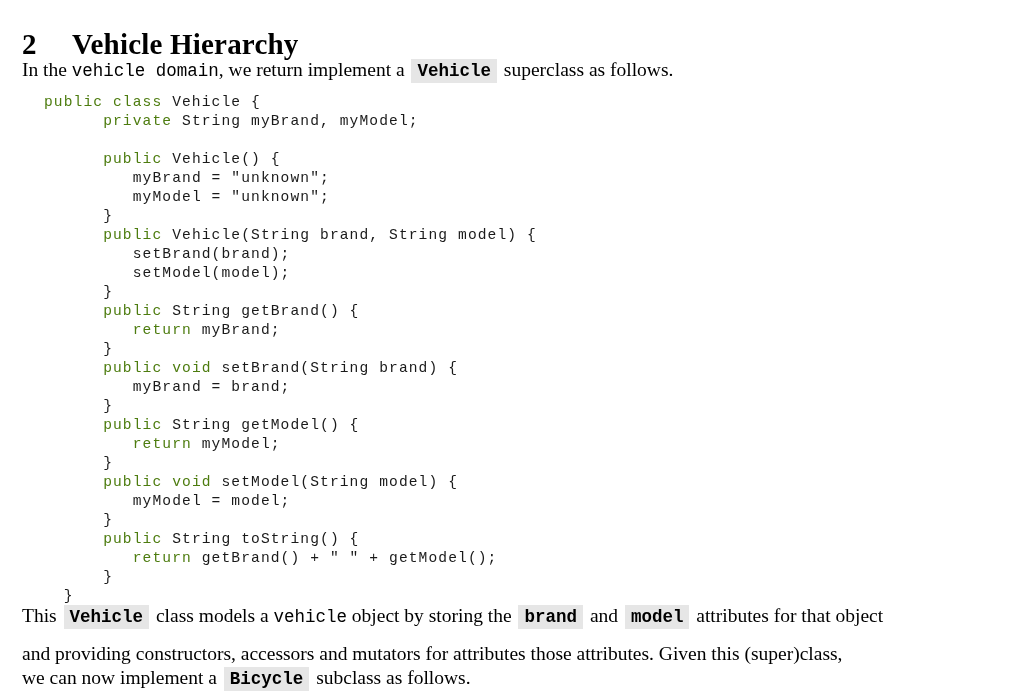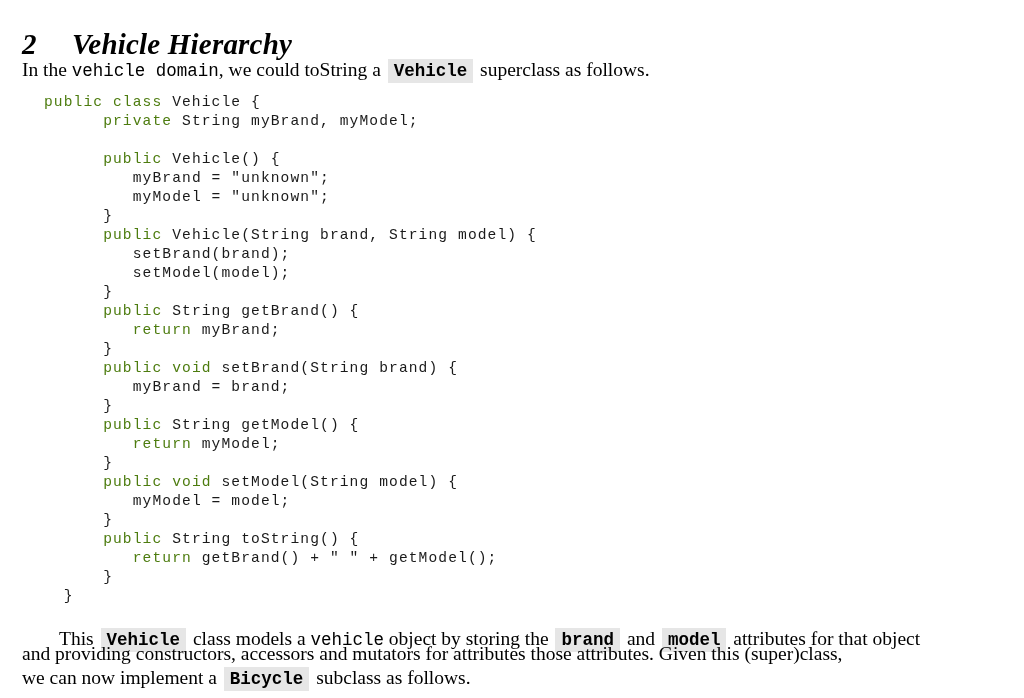--- a/index.html
+++ b/index.html
@@ -6,21 +6,20 @@
   body {
     width: 1024px; height: 698px; overflow: hidden; position: relative;
     font-family: "DejaVu Serif", "Liberation Serif", serif;
     color: #000;
   }
   .heading {
     position: absolute; left: 22px; top: 4px;
     font-family: "Liberation Serif", "DejaVu Serif", serif;
     font-weight: bold; font-size: 29px; letter-spacing: 0.2px;
     white-space: nowrap;
-    font-style: italic;
   }
   .heading .num { display: inline-block; width: 50px; }
   .para {
     position: absolute; left: 22px;
     font-family: "Liberation Serif", "DejaVu Serif", serif;
     font-size: 19.5px; line-height: 24px; white-space: nowrap;
   }
   .tt {
     font-family: "Liberation Mono", "DejaVu Sans Mono", monospace;
     font-weight: normal; font-size: 17.5px;
@@ -37,21 +36,21 @@
     white-space: pre; color: #1a1a1a;
   }
   .code .line { height: 19px; }
   .kw { color: #4d7c0f; }
 </style>
 </head>
 <body>
 
 <h2 class="heading"><span class="num">2</span><span>Vehicle Hierarchy</span></h2>
 
-<div class="para" style="top:58px;"><span>In the </span><span class="tt">vehicle domain</span><span>, we could toString a </span><span class="chip">Vehicle</span><span> superclass as follows.</span></div>
+<div class="para" style="top:58px;"><span>In the </span><span class="tt">vehicle domain</span><span>, we return implement a </span><span class="chip">Vehicle</span><span> superclass as follows.</span></div>
 
 <div class="code" id="code-block"><div class="line"><span></span><span class="kw">public class</span><span> Vehicle {</span></div><div class="line"><span>      </span><span class="kw">private</span><span> String myBrand, myModel;</span></div><div class="line"><span></span><span class="kw"></span><span></span></div><div class="line"><span>      </span><span class="kw">public</span><span> Vehicle() {</span></div><div class="line"><span>         </span><span class="kw"></span><span>myBrand = "unknown";</span></div><div class="line"><span>         </span><span class="kw"></span><span>myModel = "unknown";</span></div><div class="line"><span>      </span><span class="kw"></span><span>}</span></div><div class="line"><span>      </span><span class="kw">public</span><span> Vehicle(String brand, String model) {</span></div><div class="line"><span>         </span><span class="kw"></span><span>setBrand(brand);</span></div><div class="line"><span>         </span><span class="kw"></span><span>setModel(model);</span></div><div class="line"><span>      </span><span class="kw"></span><span>}</span></div><div class="line"><span>      </span><span class="kw">public</span><span> String getBrand() {</span></div><div class="line"><span>         </span><span class="kw">return</span><span> myBrand;</span></div><div class="line"><span>      </span><span class="kw"></span><span>}</span></div><div class="line"><span>      </span><span class="kw">public void</span><span> setBrand(String brand) {</span></div><div class="line"><span>         </span><span class="kw"></span><span>myBrand = brand;</span></div><div class="line"><span>      </span><span class="kw"></span><span>}</span></div><div class="line"><span>      </span><span class="kw">public</span><span> String getModel() {</span></div><div class="line"><span>         </span><span class="kw">return</span><span> myModel;</span></div><div class="line"><span>      </span><span class="kw"></span><span>}</span></div><div class="line"><span>      </span><span class="kw">public void</span><span> setModel(String model) {</span></div><div class="line"><span>         </span><span class="kw"></span><span>myModel = model;</span></div><div class="line"><span>      </span><span class="kw"></span><span>}</span></div><div class="line"><span>      </span><span class="kw">public</span><span> String toString() {</span></div><div class="line"><span>         </span><span class="kw">return</span><span> getBrand() + " " + getModel();</span></div><div class="line"><span>      </span><span class="kw"></span><span>}</span></div><div class="line"><span>  </span><span class="kw"></span><span>}</span></div></div>
 
-<div class="para" style="top:627px;margin-left:37px;"><span>This </span><span class="chip">Vehicle</span><span> class models a </span><span class="tt">vehicle</span><span> object by storing the </span><span class="chip">brand</span><span> and </span><span class="chip">model</span><span> attributes for that object</span></div>
+<div class="para" style="top:604px;"><span>This </span><span class="chip">Vehicle</span><span> class models a </span><span class="tt">vehicle</span><span> object by storing the </span><span class="chip">brand</span><span> and </span><span class="chip">model</span><span> attributes for that object</span></div>
 
 <div class="para" style="top:642px;">and providing constructors, accessors and mutators for attributes those attributes.  Given this (super)class,</div>
 
 <div class="para" style="top:666px;"><span>we can now implement a </span><span class="chip">Bicycle</span><span> subclass as follows.</span></div>
 
 </body></html>

